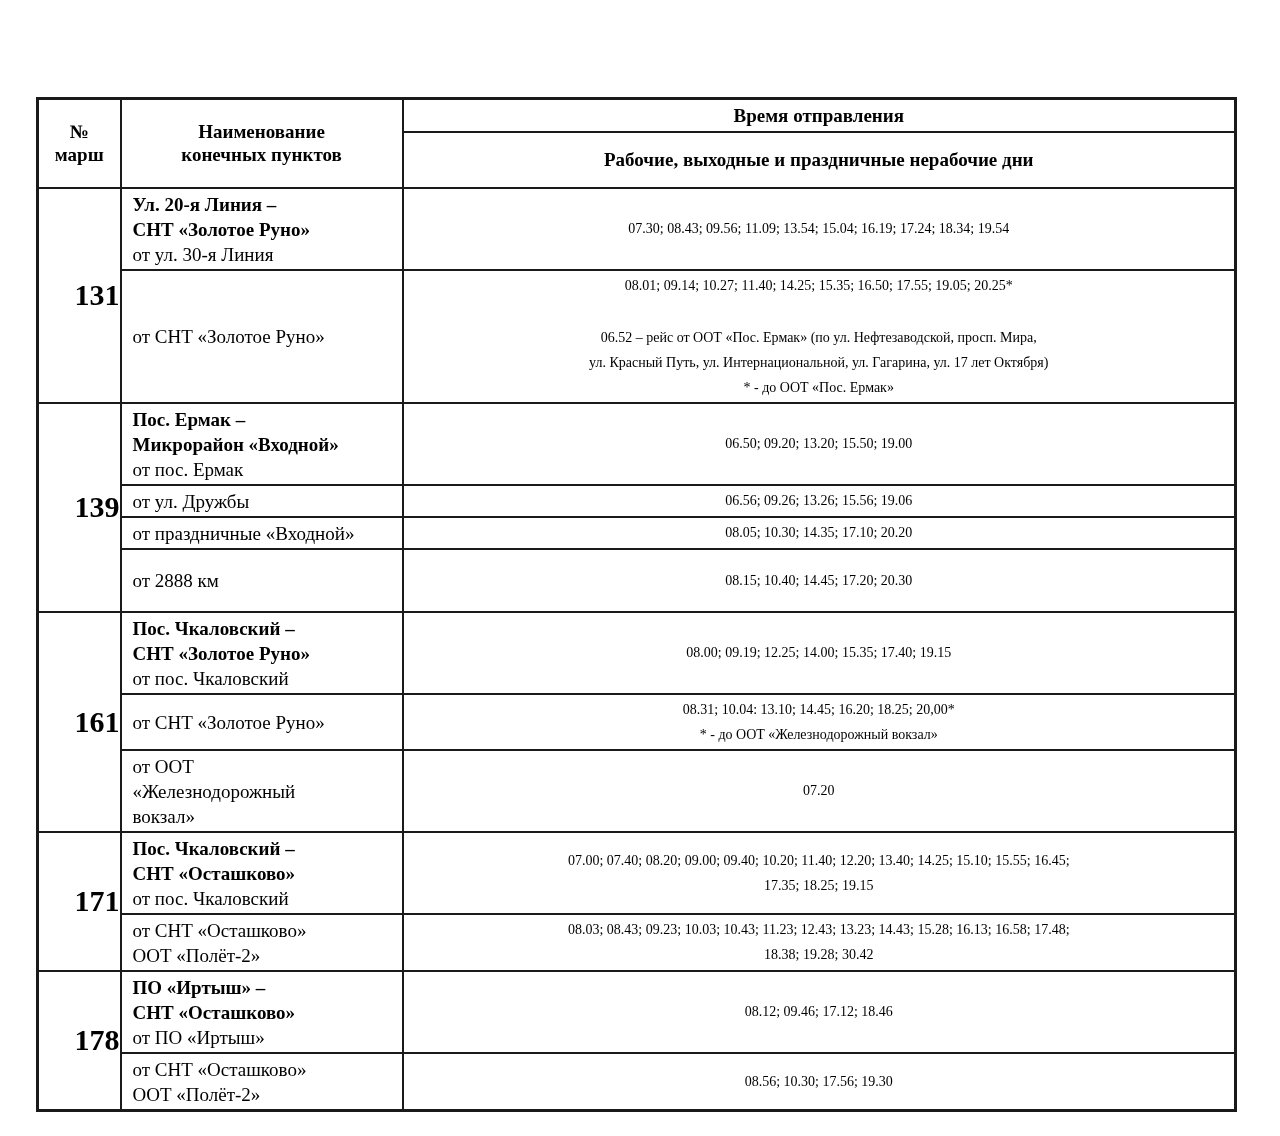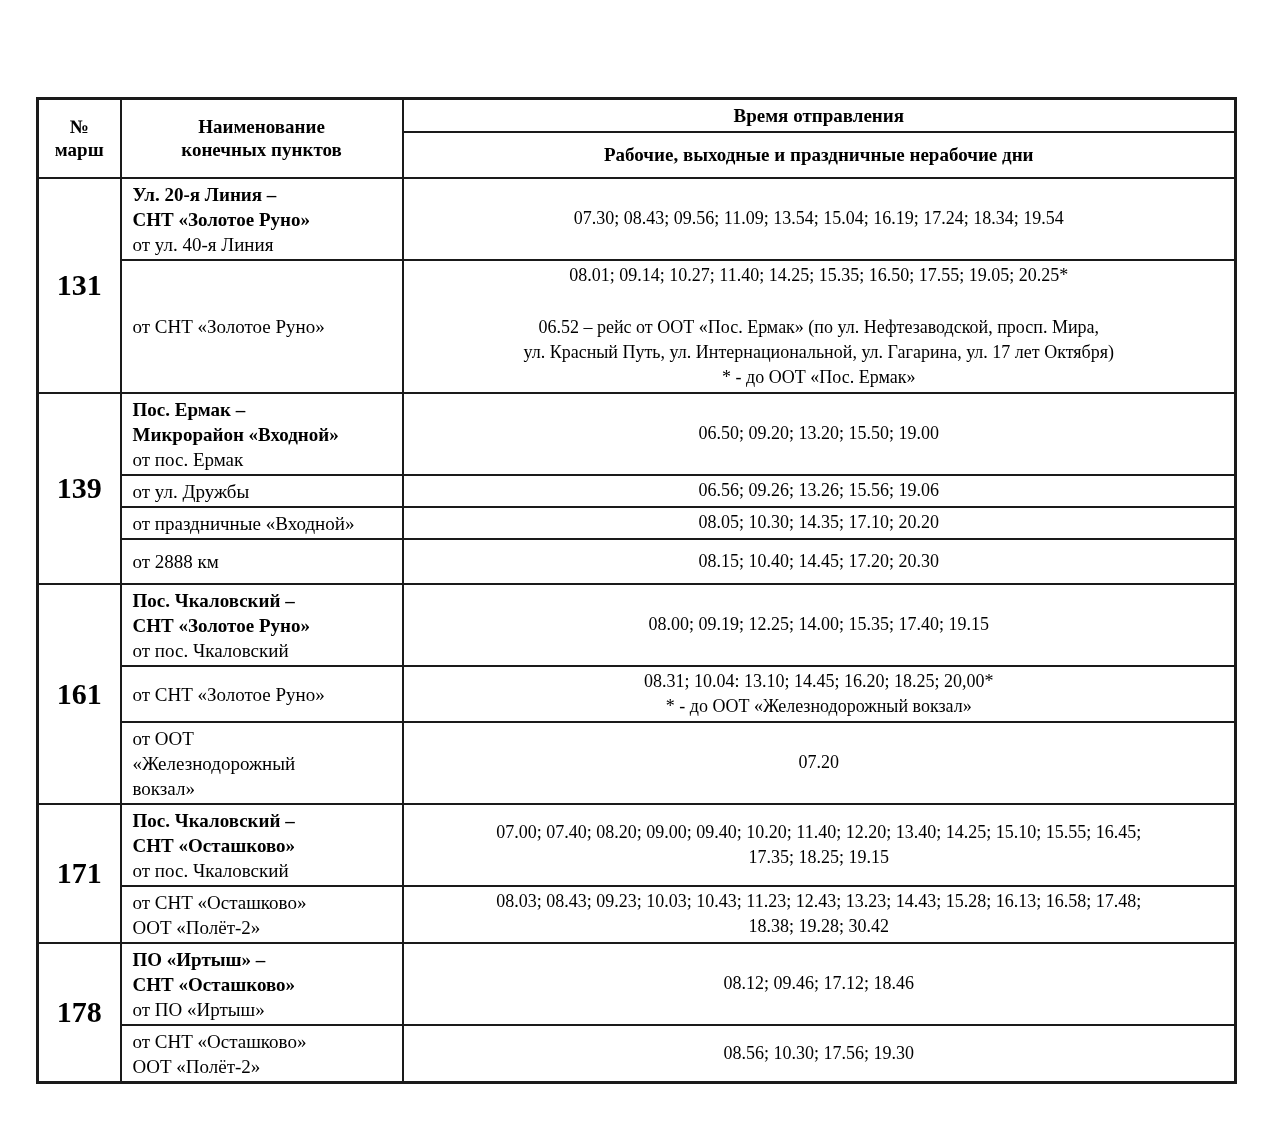--- a/index.html
+++ b/index.html
@@ -25,33 +25,33 @@
   .sched thead th{
     font-weight:bold;
     font-size:19px;
     line-height:23px;
     text-align:center;
     vertical-align:middle;
   }
   td.num{
     font-size:30px;
     font-weight:bold;
-    text-align:center;
+    text-align:right;
     vertical-align:middle;
   }
   td.lbl{
     font-size:19px;
     line-height:25px;
     text-align:left;
     vertical-align:middle;
     padding:3px 4px 2px 11px;
   }
   td.lbl .b{font-weight:bold;}
   td.tim{
-    font-size:18px;
+    font-size:14px;
     line-height:25px;
     text-align:center;
     vertical-align:middle;
     padding:2px 16px;
   }
   .gap{height:27px;}
 </style>
 </head>
 <body>
 
@@ -67,32 +67,32 @@
         <th rowspan="2">
           <div>№</div>
           <div>марш</div>
         </th>
         <th rowspan="2">
           <div>Наименование</div>
           <div>конечных пунктов</div>
         </th>
         <th>Время отправления</th>
       </tr>
-      <tr style="height:46px">
+      <tr style="height:56px">
         <th>Рабочие, выходные и праздничные нерабочие дни</th>
       </tr>
     </thead>
     <tbody>
 
       <tr style="height:78px">
         <td class="num" rowspan="2">131</td>
         <td class="lbl">
           <div class="b">Ул. 20-я Линия –</div>
           <div class="b">СНТ «Золотое Руно»</div>
-          <div>от ул. 40-я Линия</div>
+          <div>от ул. 30-я Линия</div>
         </td>
         <td class="tim">
           <div>07.30; 08.43; 09.56; 11.09; 13.54; 15.04; 16.19; 17.24; 18.34; 19.54</div>
         </td>
       </tr>
       <tr style="height:128px">
         <td class="lbl">
           <div>от СНТ «Золотое Руно»</div>
         </td>
         <td class="tim">
@@ -124,21 +124,21 @@
         </td>
       </tr>
       <tr style="height:28px">
         <td class="lbl">
           <div>от праздничные «Входной»</div>
         </td>
         <td class="tim">
           <div>08.05; 10.30; 14.35; 17.10; 20.20</div>
         </td>
       </tr>
-      <tr style="height:45px">
+      <tr style="height:63px">
         <td class="lbl">
           <div>от 2888 км</div>
         </td>
         <td class="tim">
           <div>08.15; 10.40; 14.45; 17.20; 20.30</div>
         </td>
       </tr>
 
       <tr style="height:80px">
         <td class="num" rowspan="3">161</td>

